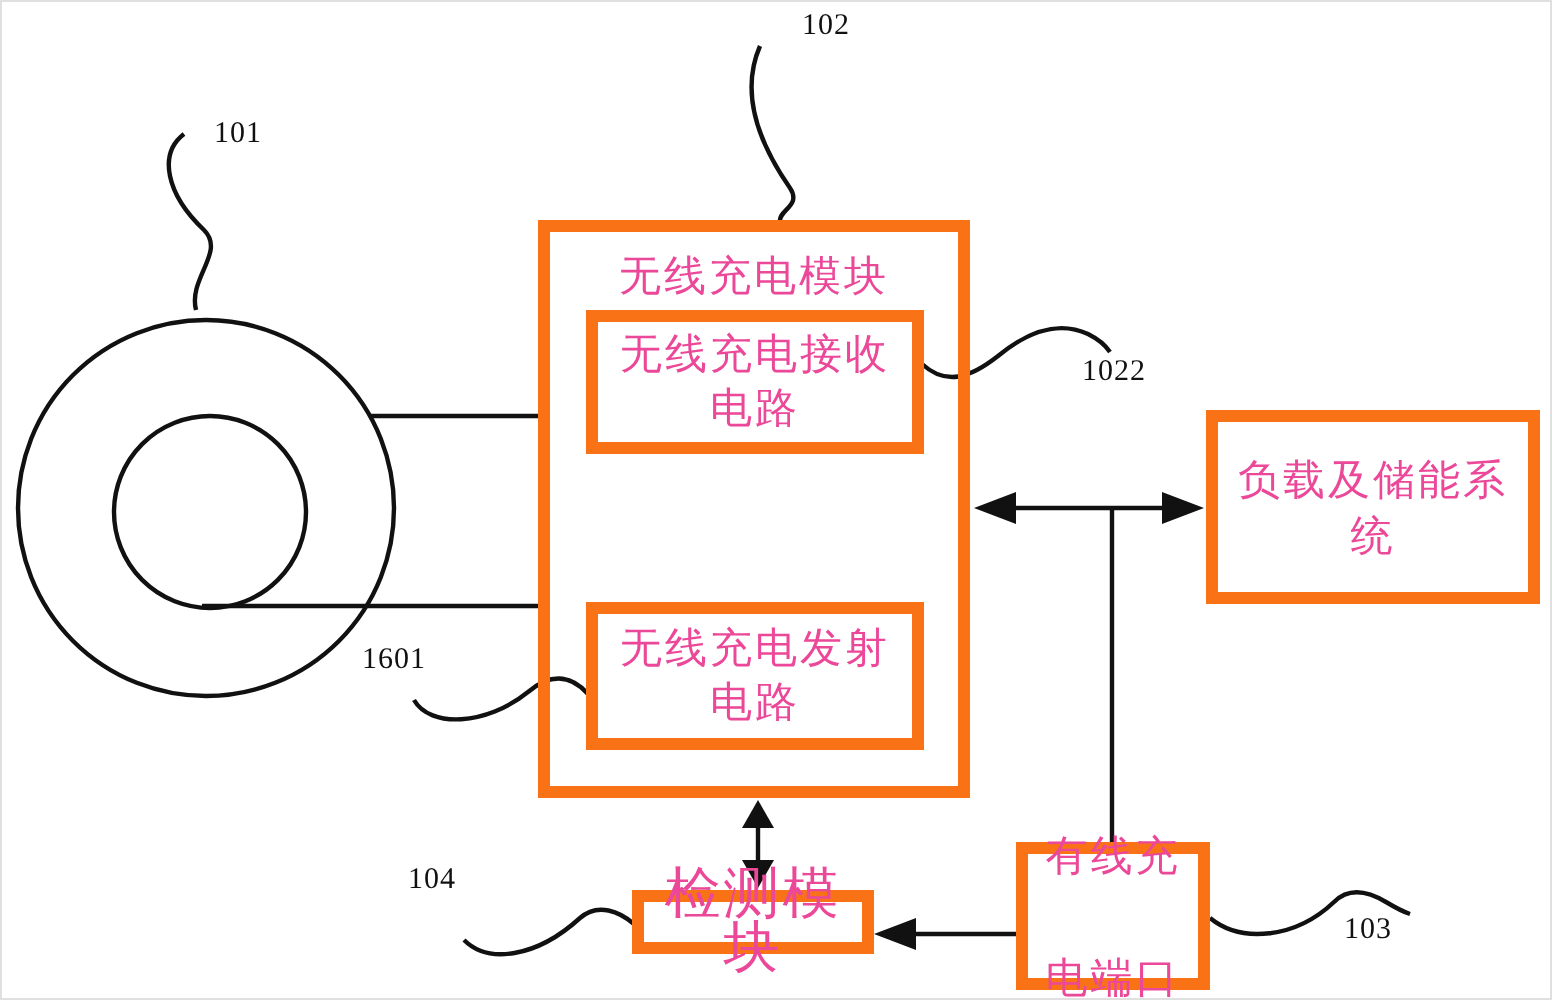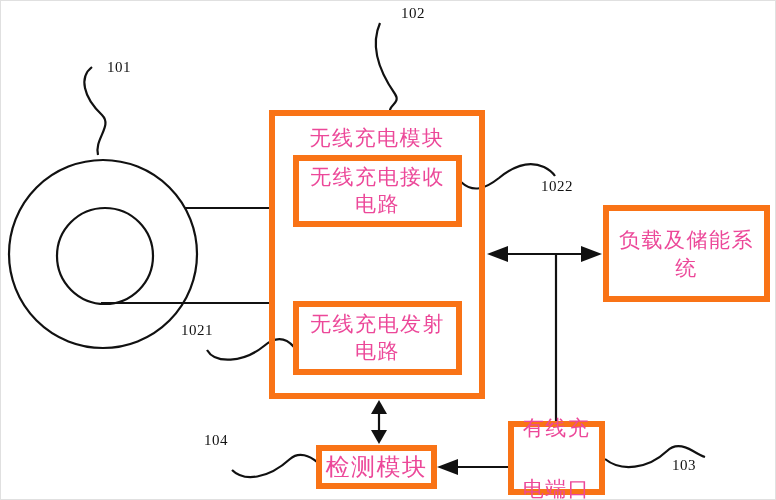--- a/index.html
+++ b/index.html
@@ -26,21 +26,21 @@
     font-size:21px;
     letter-spacing:1.5px;
     line-height:27px;
     text-align:center;
   }
   .box-wireless-module{left:268px;top:109px;width:216px;height:289px;justify-content:flex-start;}
   .module-title{padding-top:9px;font-size:21px;letter-spacing:1.5px;}
   .box-receiver{left:292px;top:154px;width:169px;height:72px;}
   .box-transmitter{left:292px;top:300px;width:169px;height:74px;}
   .box-load{left:602px;top:204px;width:167px;height:97px;line-height:28px;text-align:center;}
-  .box-detect{left:315px;top:444px;width:121px;height:44px;font-size:24px;}
+  .box-detect{left:315px;top:444px;width:121px;height:32px;font-size:28px;}
   .box-wired{left:507px;top:420px;width:97px;height:74px;line-height:26px;gap:35px;}
   .ref-label{
     position:absolute;
     color:#111;
     font-size:15px;
     font-family:"Liberation Serif", serif;
     letter-spacing:0.5px;
     white-space:nowrap;
   }
   .lbl-101{left:106px;top:58px;}
@@ -115,17 +115,17 @@
   </div>
 
   <div class="box box-wired">
     <span>有线充</span>
     <span>电端口</span>
   </div>
 
   <div class="ref-label lbl-101">101</div>
   <div class="ref-label lbl-102">102</div>
   <div class="ref-label lbl-1022">1022</div>
-  <div class="ref-label lbl-1021">1021</div>
+  <div class="ref-label lbl-1021">1601</div>
   <div class="ref-label lbl-104">104</div>
   <div class="ref-label lbl-103">103</div>
 
 </div>
 
 </body></html>

